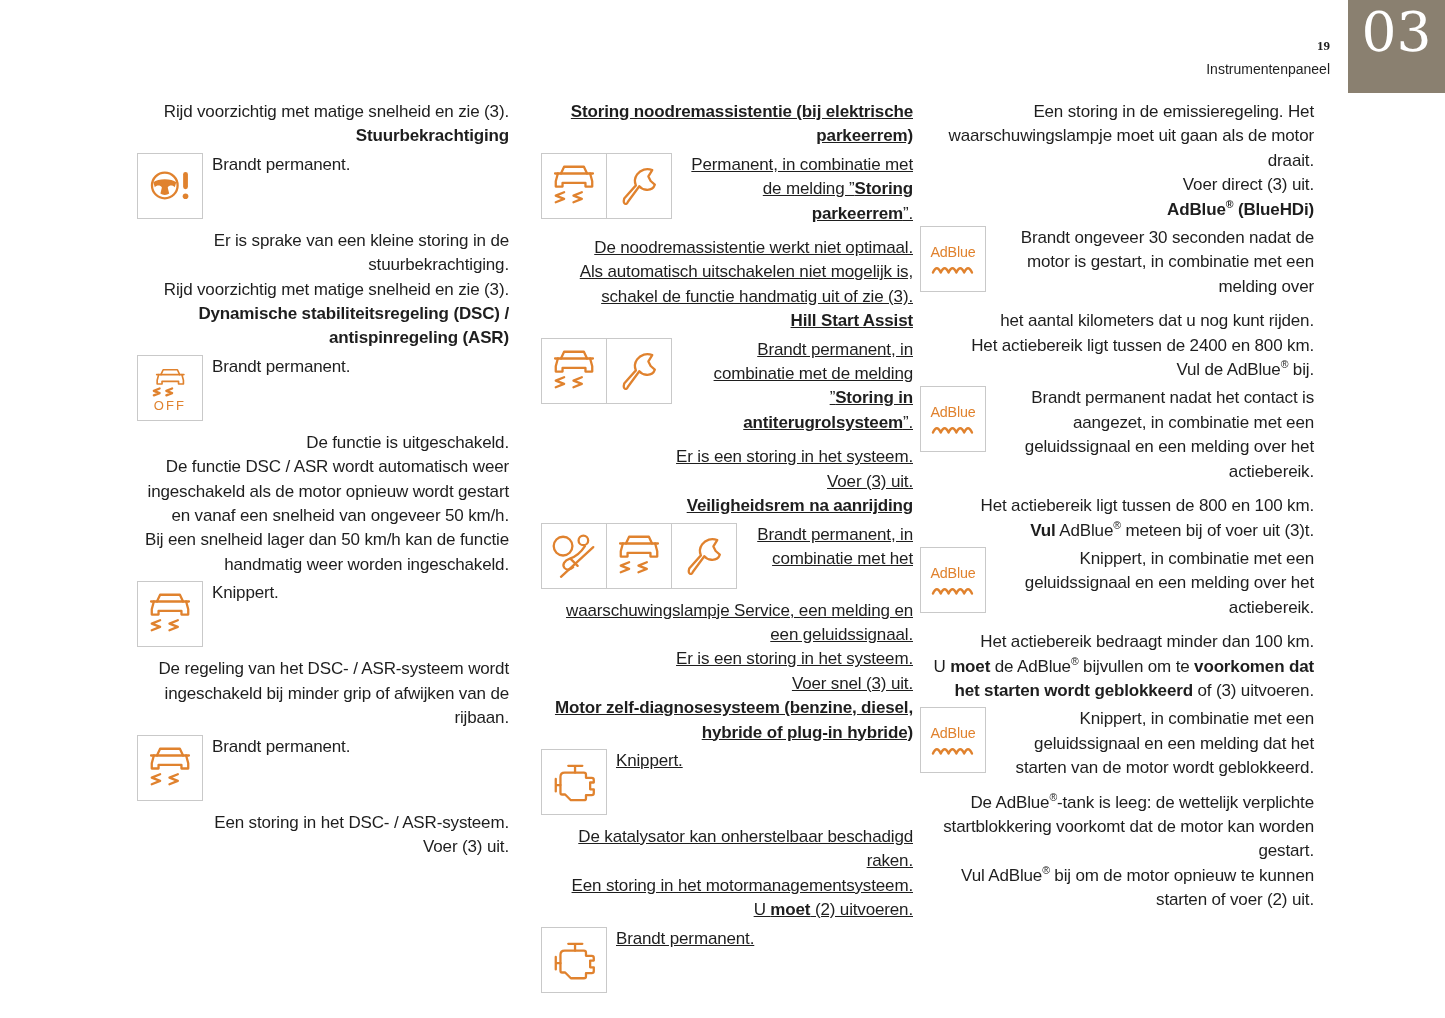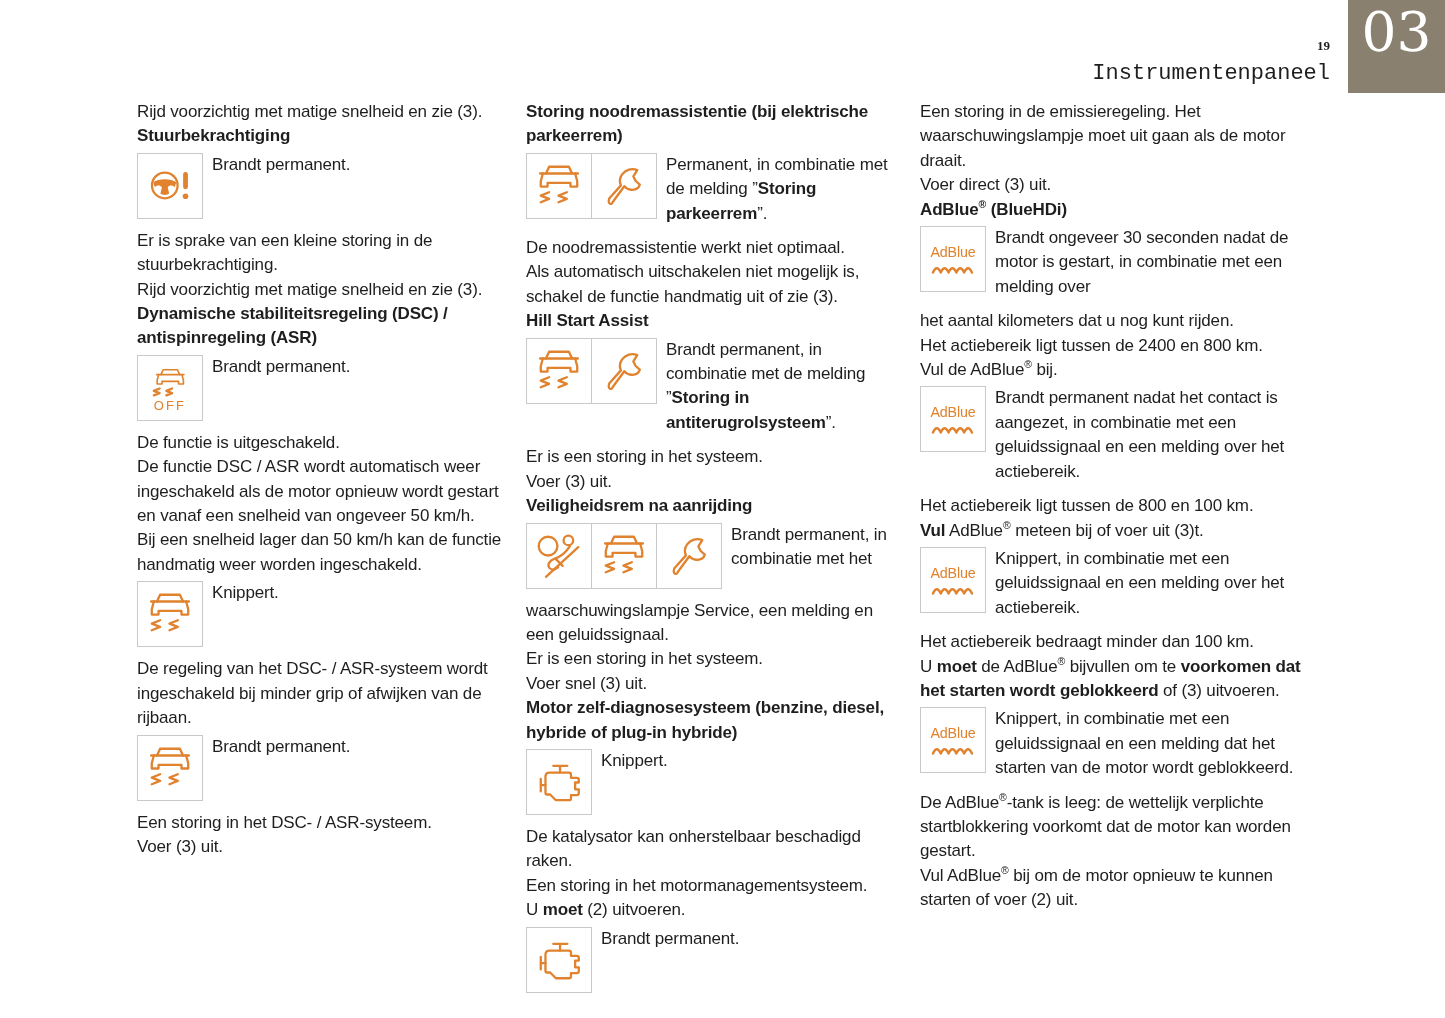--- a/index.html
+++ b/index.html
@@ -2,30 +2,30 @@
 <html><head>
 <meta charset="utf-8">
 <style>
   html,body{margin:0;padding:0;}
   body{
     width:1445px;height:1018px;background:#ffffff;position:relative;overflow:hidden;
     font-family:"Liberation Sans",sans-serif;color:#1e1e1e;
   }
   
   .pageno{position:absolute;top:38px;right:115px;font-size:13px;font-weight:bold;font-family:Liberation Serif, serif;}
-  .section{position:absolute;top:61px;right:115px;font-size:22px;font-family:Liberation Mono, monospace;}
+  .section{position:absolute;top:61px;right:115px;font-size:14px;}
   .chapter{
     position:absolute;top:0;right:0;width:97px;height:93px;background:#8A8070;
     display:flex;align-items:flex-start;justify-content:center;
     color:#fff;font-family:"DejaVu Serif",serif;font-size:55px;font-weight:400;
   }
   
-  .col{position:absolute;top:100px;font-size:17px;line-height:24.4px;letter-spacing:-0.15px;}
+  .col{position:absolute;top:100px;font-size:17px;line-height:24.4px;letter-spacing:-0.15px;text-align:right;}
   #col1{left:137px;width:372px;}
-  #col2{left:526px;width:372px;}
+  #col2{left:541px;width:372px;text-decoration:underline;}
   #col3{left:920px;width:394px;}
   .p,.h{margin:0;}
   .h{font-weight:bold;}
   .b{font-weight:bold;}
   sup{font-size:62%;line-height:0;vertical-align:super;}
   .iconrow{display:flex;align-items:flex-start;margin:4px 0 10px;}
   .icons{display:flex;flex-shrink:0;}
   .icon-box{
     width:66px;height:66px;box-sizing:border-box;border:1px solid #c9c9c9;background:#fff;
     display:flex;align-items:center;justify-content:center;

